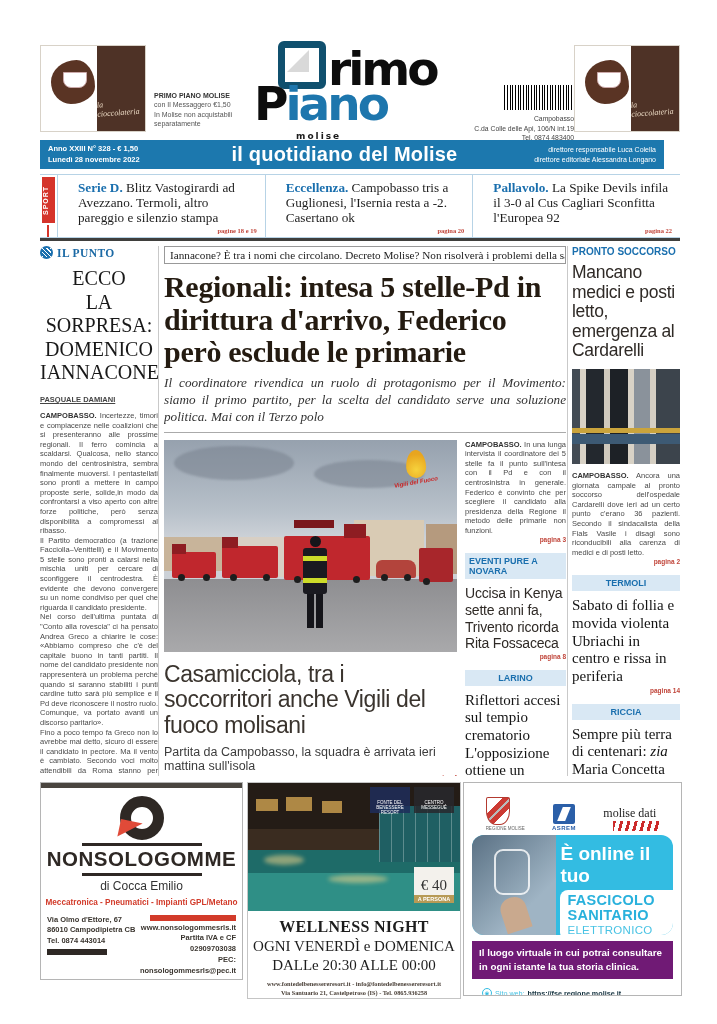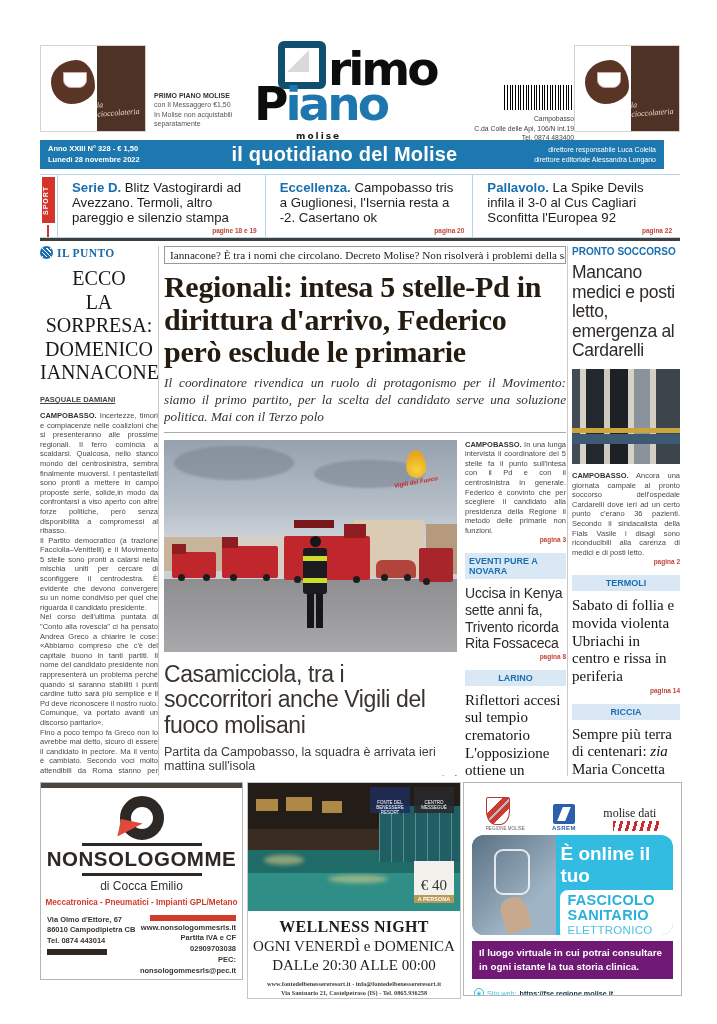--- a/index.html
+++ b/index.html
@@ -36,21 +36,21 @@
   .bandL{width:160px;font-size:7.5px;font-weight:bold;line-height:1.35;padding-left:8px;}
   .bandC{flex:1;text-align:center;font-size:20px;font-weight:bold;letter-spacing:.2px;}
   .bandR{width:175px;font-size:7px;text-align:right;line-height:1.4;padding-right:8px;}
 
   
   .sport{left:40px;top:174px;width:640px;height:62px;display:flex;border-top:1px solid #b7d3e6;border-bottom:1px solid #b7d3e6;}
   .sportTab{width:17px;flex:none;position:relative;}
   .sportTab .tab{position:absolute;left:2px;top:2px;width:13px;height:46px;background:#d5342b;color:#fff;
       writing-mode:vertical-rl;transform:rotate(180deg);font-size:7px;font-weight:bold;letter-spacing:1px;text-align:center;}
   .sportTab .line{position:absolute;left:7px;top:50px;width:2px;height:12px;background:#d5342b;}
-  .sportItem{flex:1;padding:5px 8px 2px 14px;border-left:1px solid #b7d3e6;font-size:13.2px;line-height:1.15;color:#1d1d1d;position:relative;}
+  .sportItem{flex:1;padding:5px 8px 2px 20px;border-left:1px solid #b7d3e6;font-size:13.2px;line-height:1.15;color:#1d1d1d;position:relative;font-family:Liberation Serif, serif;}
   .sportItem .lead{color:#1a6fae;font-weight:bold;}
   .pagina{display:block;text-align:right;font-size:6.5px;font-weight:bold;color:#c0453a;margin-top:1px;}
   .thickRule{left:40px;top:238px;width:640px;height:3px;background:#3f3f3d;}
 
   
   .vdiv{width:1px;background:#c9c9c9;}
   .puntoCol{left:40px;top:246px;width:118px;height:530px;overflow:hidden;}
   .puntoHead{display:flex;align-items:center;margin-bottom:8px;}
   .puntoIcon{width:13px;height:13px;border-radius:50%;background:#1a6fae;margin-right:4px;position:relative;overflow:hidden;flex:none;}
   .puntoIcon:after{content:"";position:absolute;left:2px;top:2px;width:9px;height:9px;
@@ -124,21 +124,21 @@
   .gBlackBar{width:60px;height:6px;background:#2e2824;margin-top:2px;}
   .gRedBar{width:86px;height:6px;background:#d23b2a;margin:0 0 2px auto;}
 
   .adWell{left:247px;top:782px;width:212px;height:215px;border:1px solid #c5c5c5;background:#fff;overflow:hidden;}
   .wPhoto{width:100%;height:128px;position:relative;overflow:hidden;
      background:linear-gradient(#241c16 0 36%,#3a2c20 36% 52%,#1e6b68 52% 70%,#2f8f86 70% 100%);}
   .wPhoto .glass{position:absolute;right:0;top:18%;width:38%;height:44%;background:#1f5f63;
      background-image:repeating-linear-gradient(90deg,rgba(255,255,255,.28) 0 1px,transparent 1px 12px);}
   .wPhoto .win{position:absolute;background:#c79b4e;opacity:.85;}
   .wPhoto .glow{position:absolute;border-radius:50%;background:rgba(255,220,140,.5);filter:blur(2px);}
-  .wBadge{position:absolute;right:6px;bottom:8px;background:#f3f1ec;text-align:center;padding:16px 7px 0;}
+  .wBadge{position:absolute;right:6px;bottom:8px;background:#f3f1ec;text-align:center;padding:10px 7px 0;}
   .wPrice{font-family:"Liberation Serif",serif;font-size:15px;color:#333;}
   .wPers{display:block;font-size:5.5px;font-weight:bold;background:#b79a55;color:#fff;padding:1px 2px;margin:1px -7px 0;}
   .wLogoBox{position:absolute;top:4px;width:40px;height:26px;background:rgba(30,45,90,.85);color:#fff;font-size:4.5px;text-align:center;padding-top:14px;box-sizing:border-box;line-height:1.1;}
   .wTxt{text-align:center;font-family:"Liberation Serif",serif;color:#1d1d1d;}
   .wT1{font-size:16px;font-weight:bold;margin-top:7px;letter-spacing:.3px;}
   .wT2,.wT3{font-size:15px;margin-top:2px;}
   .wFoot{font-size:6.3px;font-weight:bold;color:#4a4038;margin-top:5px;line-height:1.5;}
 
   .adFse{left:463px;top:782px;width:217px;height:212px;border:1px solid #b5b5b5;background:#fff;overflow:hidden;}
   .fLogos{display:flex;align-items:flex-end;justify-content:space-around;height:44px;padding:4px 8px 0;}
@@ -154,21 +154,21 @@
   .fHand{position:absolute;left:0;top:0;width:42%;height:100%;background:linear-gradient(135deg,#5a7184,#9fb4c4 70%);}
   .fHand .icon{position:absolute;left:22px;top:14px;width:32px;height:42px;border:2px solid rgba(255,255,255,.8);border-radius:9px;}
   .fHand .finger{position:absolute;left:30px;bottom:4px;width:26px;height:34px;background:#c9a98e;border-radius:12px 12px 0 0;transform:rotate(-18deg);}
   .fCardTxt{position:absolute;left:44%;top:8px;right:6px;}
   .fIntro{color:#fff;font-size:19px;font-weight:bold;margin-bottom:3px;}
   .fPanel{background:#fff;border-radius:8px 0 0 8px;padding:3px 4px 4px 7px;margin-right:-6px;}
   .fBig{color:#29b1dc;font-weight:bold;font-size:14.5px;line-height:1.05;letter-spacing:.3px;}
   .fEl{color:#49c3e4;font-size:11.5px;letter-spacing:.3px;margin-top:1px;}
   .fStrip{margin:6px 8px 0;background:#701a75;color:#fff;font-size:9.8px;font-weight:bold;padding:5px 7px;line-height:1.45;}
   .fContacts{padding:6px 10px 0;font-size:7.2px;color:#1a3a4a;}
-  .fContacts .row{margin-top:3px;display:flex;align-items:center;flex-wrap:wrap;}
+  .fContacts .row{margin-top:3px;display:flex;align-items:center;flex-wrap:wrap;margin-left:8px;}
   .fcIcon{display:inline-block;width:8px;height:8px;border:1px solid #33bce2;border-radius:50%;color:#33bce2;font-size:5.5px;line-height:8px;text-align:center;margin-right:3px;}
   .fcLabel{color:#49c3e4;margin-right:3px;}
   .fcVal{font-weight:bold;color:#14323f;margin-right:8px;}
 </style>
 </head>
 <body>
 
 <div class="page">
 
   <div class="abs masthead">

